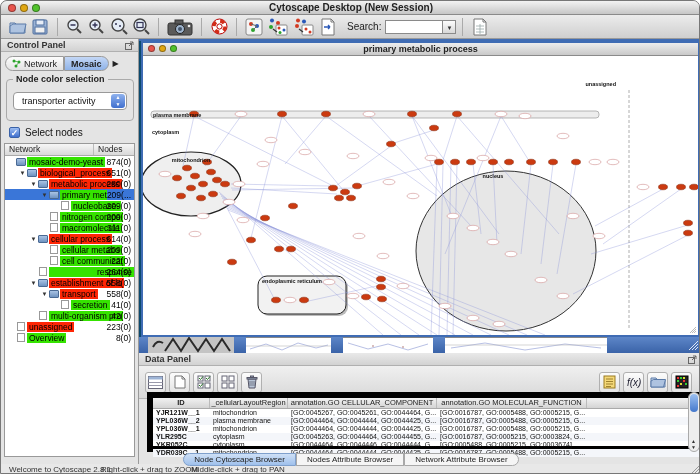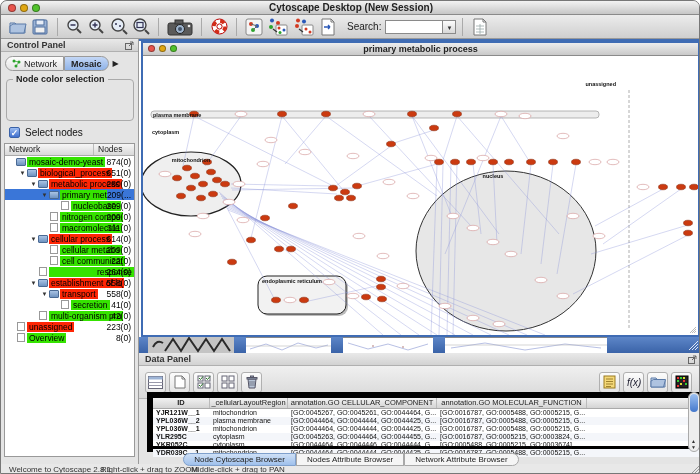--- a/index.html
+++ b/index.html
@@ -54,21 +54,21 @@
   .treehdr .c2{flex:1;padding-left:4px;}
   .tree-row{position:relative;height:11px;display:flex;align-items:center;font-size:8.5px;white-space:nowrap;overflow:hidden;}
   .tree-row.selected{background:#3a76d8;}
   .tree-row .exp{width:9px;font-size:6px;color:#333;text-align:center;flex:0 0 auto;}
   .tree-row .chip{padding:0 2px;color:#000;line-height:10px;flex:0 0 auto;}
   .tree-row .cnt{position:absolute;right:3px;font-size:8.5px;color:#000;background:inherit;}
   .ico-folder{width:10px;height:8px;flex:0 0 auto;margin-right:1px;
     background:linear-gradient(#a9c3e4,#6f93c0);border:1px solid #4a6a94;border-radius:1px;position:relative;}
   .ico-file{width:8px;height:9px;flex:0 0 auto;margin:0 2px 0 1px;background:#fff;border:1px solid #999;}
   
-  .desktop{position:absolute;left:138px;top:40px;width:562px;height:312px;background:#ffffff;}
+  .desktop{position:absolute;left:138px;top:40px;width:562px;height:312px;background:#0c4a6e;}
   .iwindow{position:absolute;left:2px;top:0px;width:559px;height:296px;border:2px solid #3f6cb4;background:#fff;}
   .iwtitle{position:relative;height:13px;background:linear-gradient(#ededed,#c9c9c9);border-bottom:1px solid #8a8a8a;}
   .iwtitle .t{position:absolute;left:0;right:0;top:1px;text-align:center;font-size:9px;font-weight:bold;color:#222;}
   .iwtitle .lights{top:2px;left:5px;} .iwtitle .light{width:7px;height:7px;}
   .canvas{position:absolute;left:0;top:13px;width:555px;height:279px;background:#fff;}
   .strip{position:absolute;left:0;top:296px;width:562px;height:16px;background:#c4c4c4;overflow:hidden;}
   .sliver{position:absolute;top:0;height:16px;background:#fff;border-top:1px solid #888;}
   .bluebar{position:absolute;top:0;height:16px;background:linear-gradient(#5d86c8,#3a63a8);}
   
   .dpanel{position:absolute;left:138px;top:352px;width:562px;height:111px;background:#e4e4e4;}
@@ -249,20 +249,24 @@
           </svg>
         <span>Network</span>
       </div>
       <div class="seg sel">
         <span>Mosaic</span>
       </div>
       <div class="segarrow">▶</div>
     </div>
     <div class="groupbox">
       <div class="grouplbl">Node color selection</div>
+      <div class="combo">
+        <span>transporter activity</span>
+        <div class="stepper">▲<br>▼</div>
+      </div>
     </div>
     <div class="checkrow">
       <div class="checkbox">✓</div>
       <span class="checklbl">Select nodes</span>
     </div>
     <div class="tree">
       <div class="treehdr">
         <div class="c1">Network</div>
         <div class="c2">Nodes</div>
       </div>

